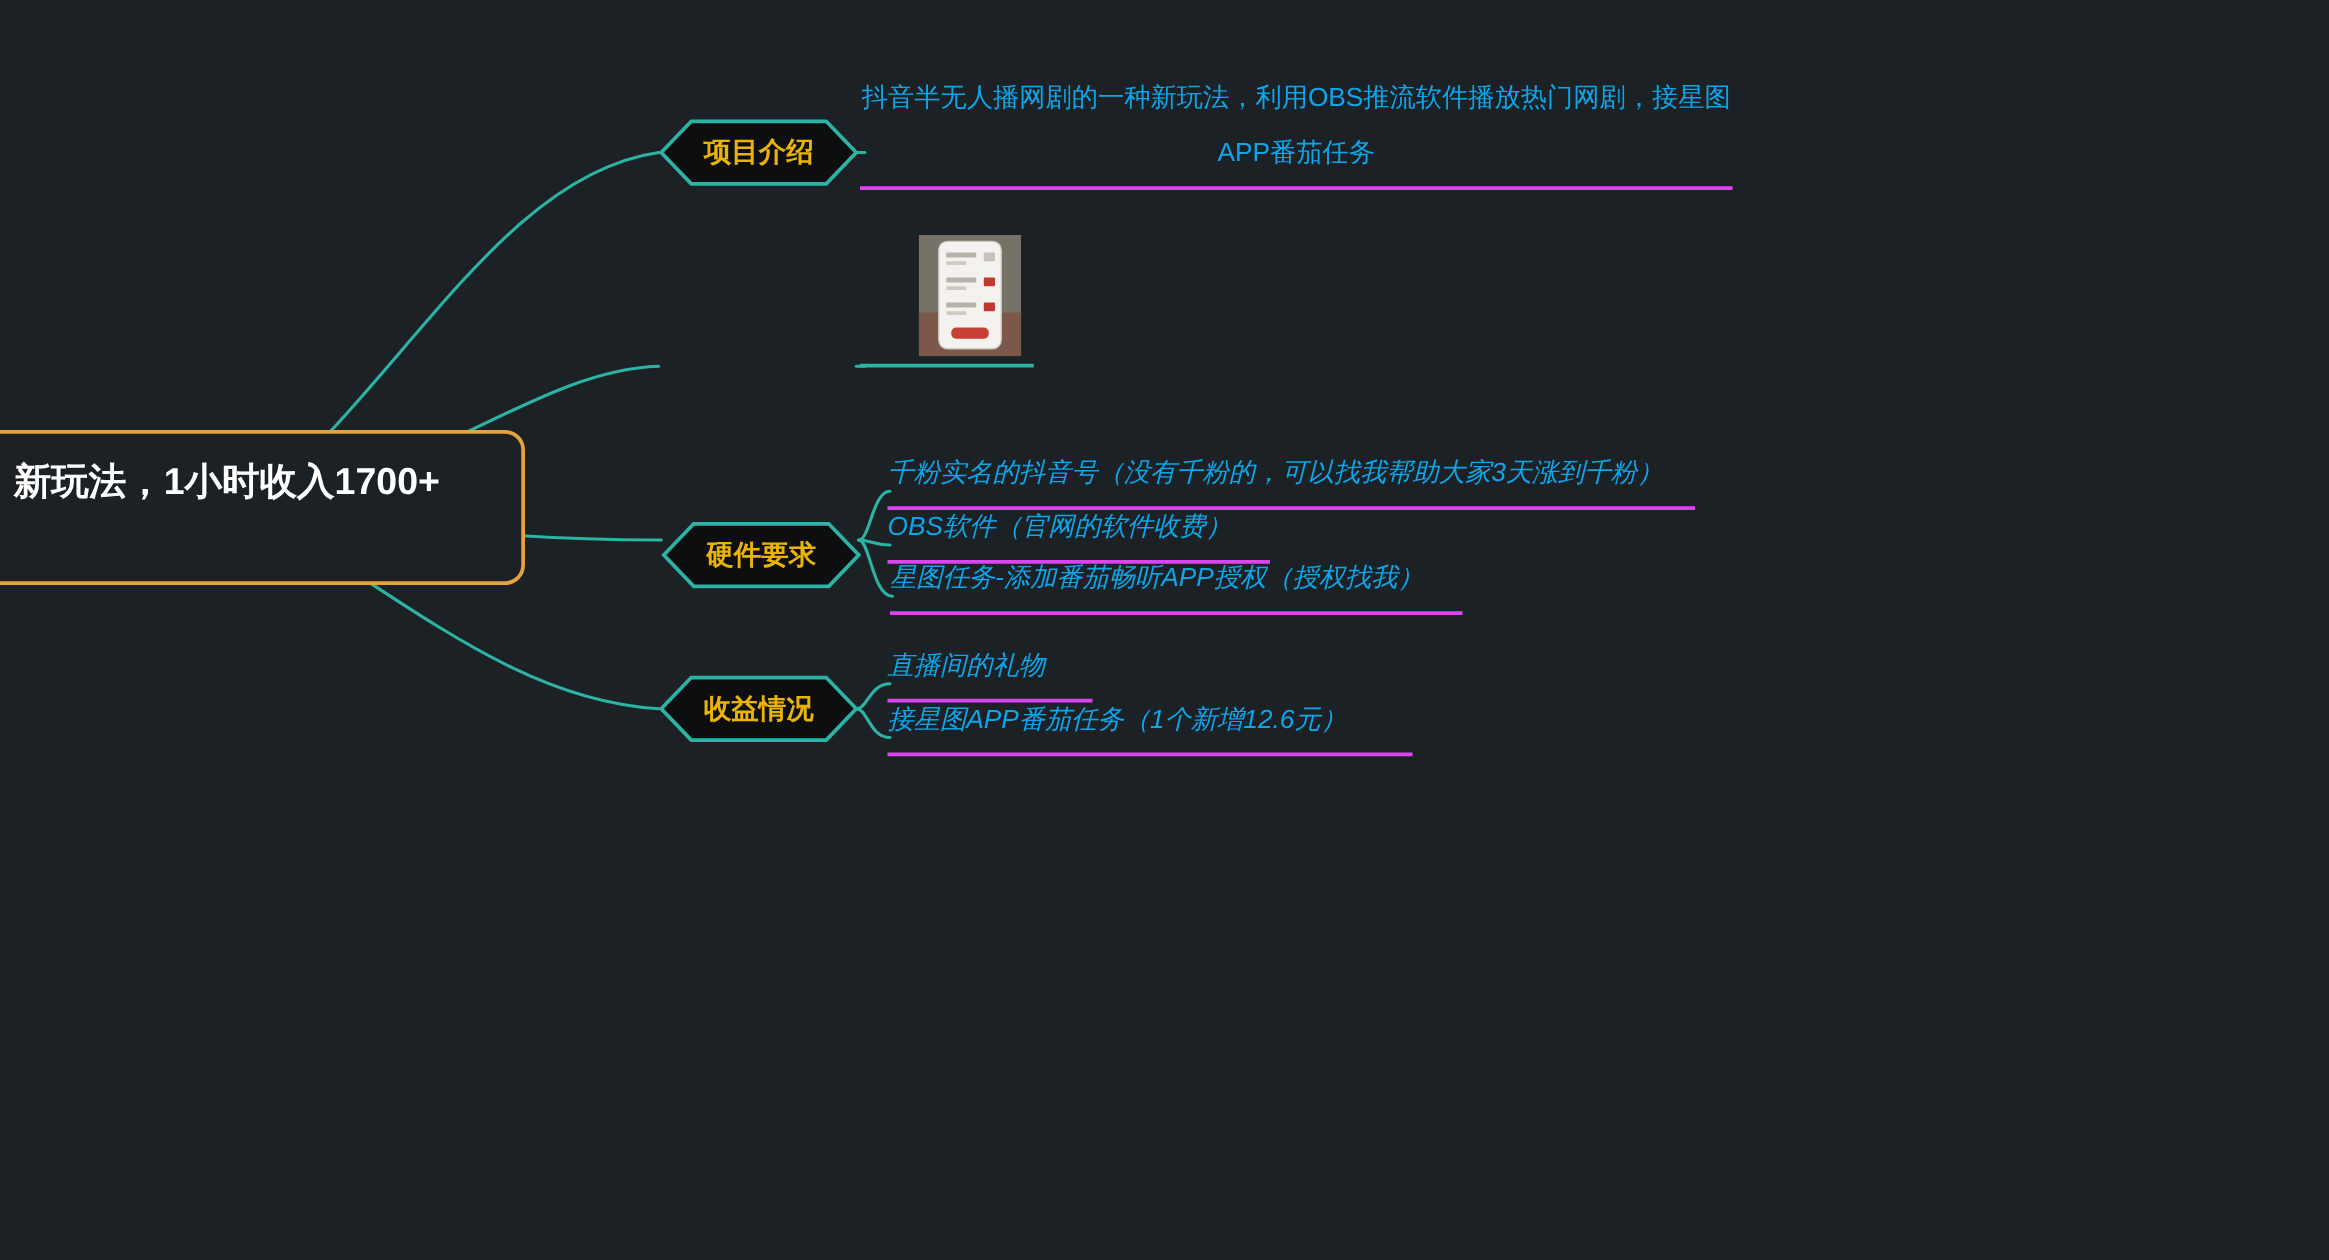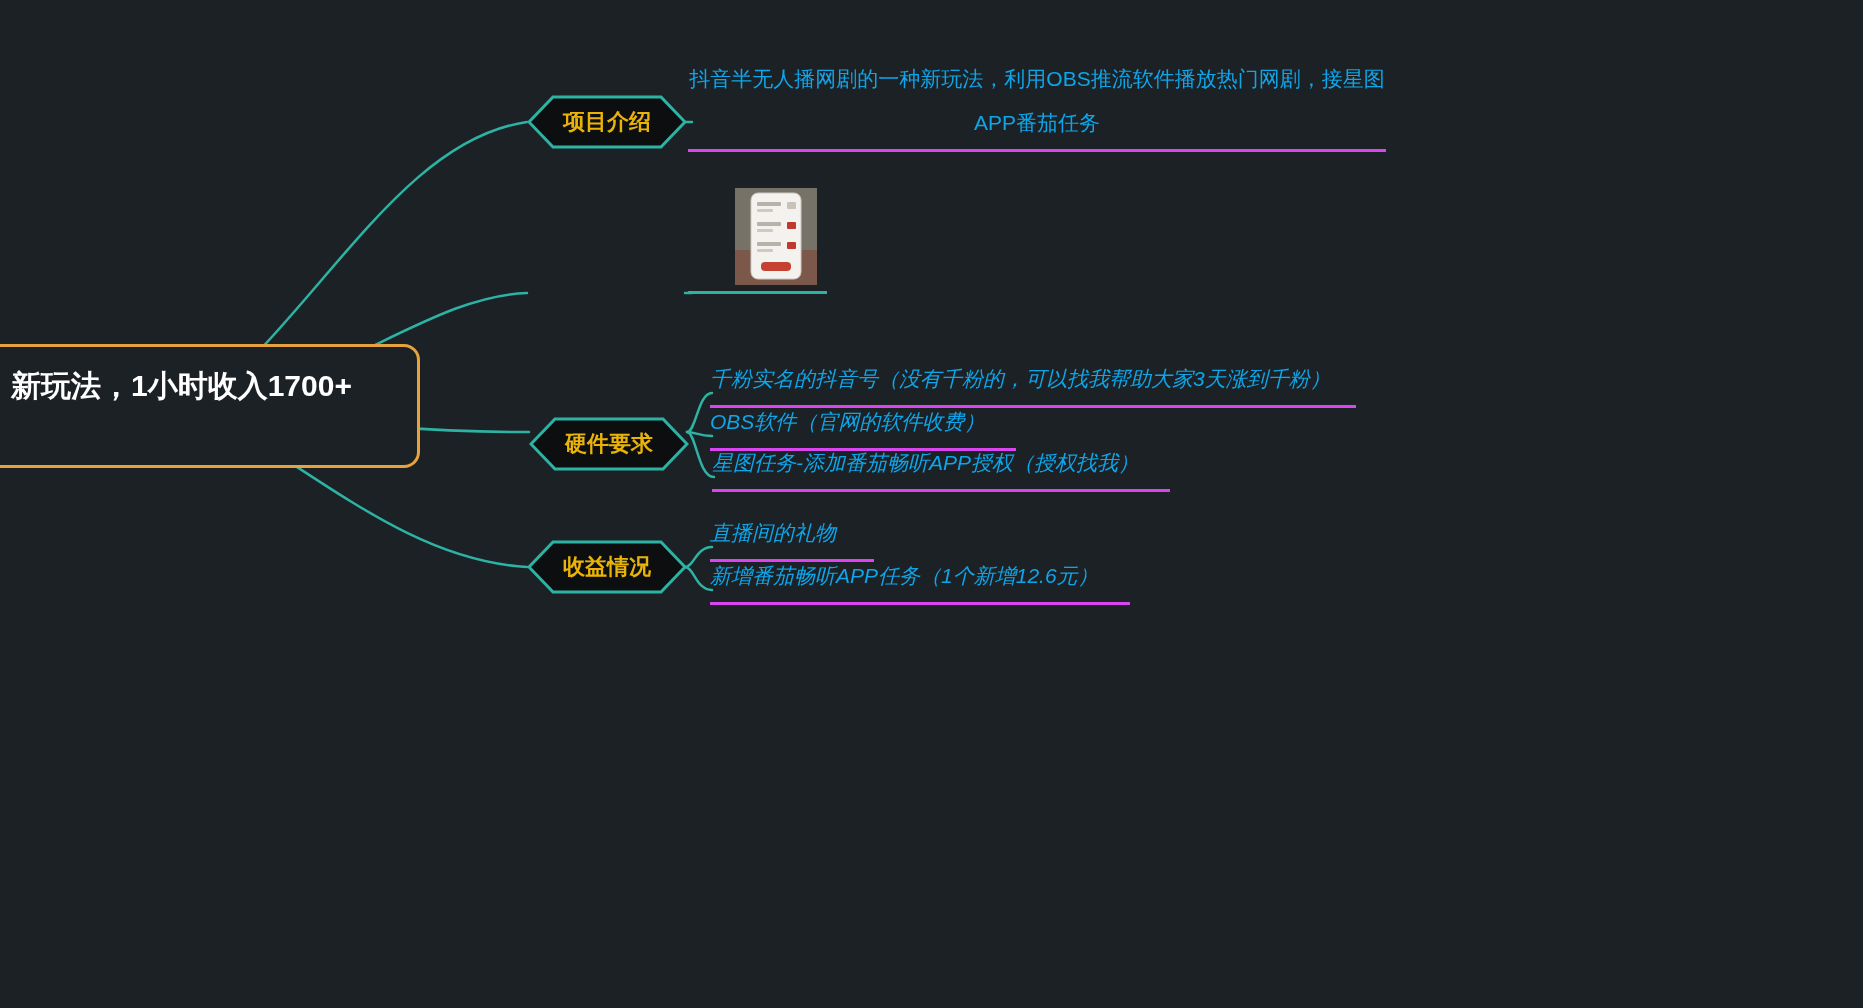--- a/index.html
+++ b/index.html
@@ -142,16 +142,16 @@
   <div class="node branch" style="left:527px; top:540px;">
     <svg width="160" height="54">
       <polygon points="2,27 26,2 134,2 158,27 134,52 26,52" fill="#0c0e10" stroke="#2db3a4" stroke-width="3"></polygon>
     </svg>
     <span class="branch-label">收益情况</span>
   </div>
   <div class="node leaf single" style="left:710px; top:511px; width:164px;">
     <span>直播间的礼物</span>
   </div>
   <div class="node leaf single" style="left:710px; top:554px; width:420px;">
-    <span>新增番茄畅听APP任务（1个新增12.6元）</span>
+    <span>接星图APP番茄任务（1个新增12.6元）</span>
   </div>
 
 </div>
 
 </body></html>

